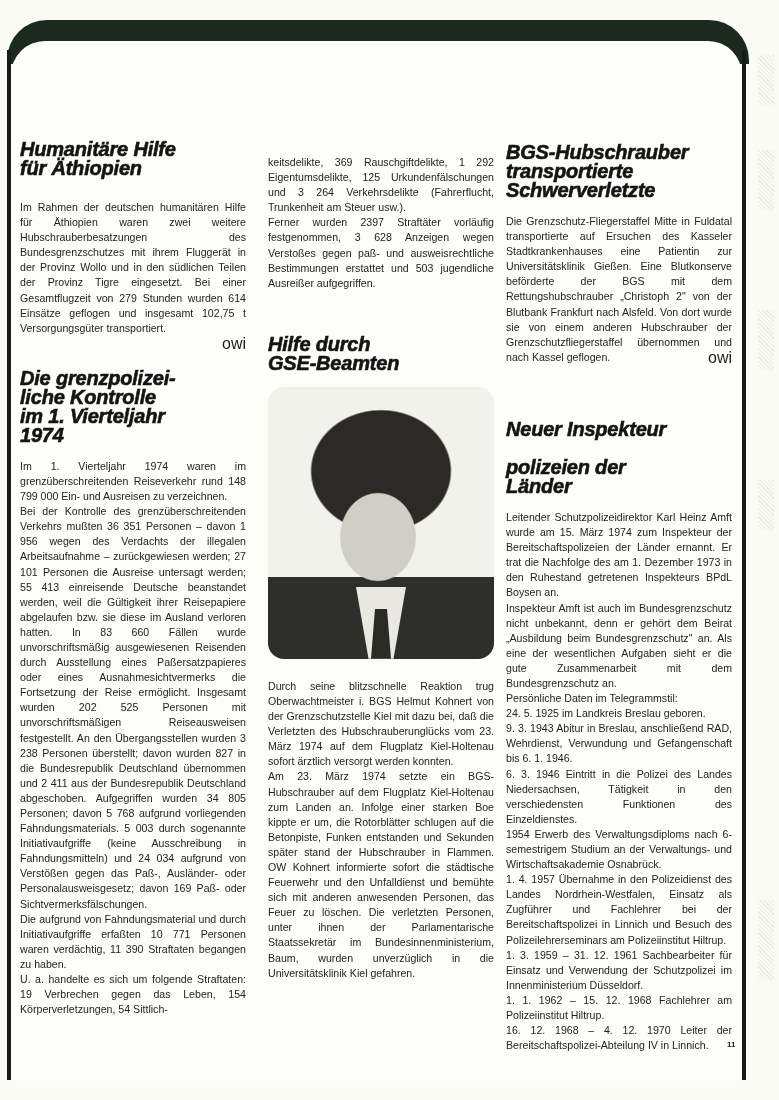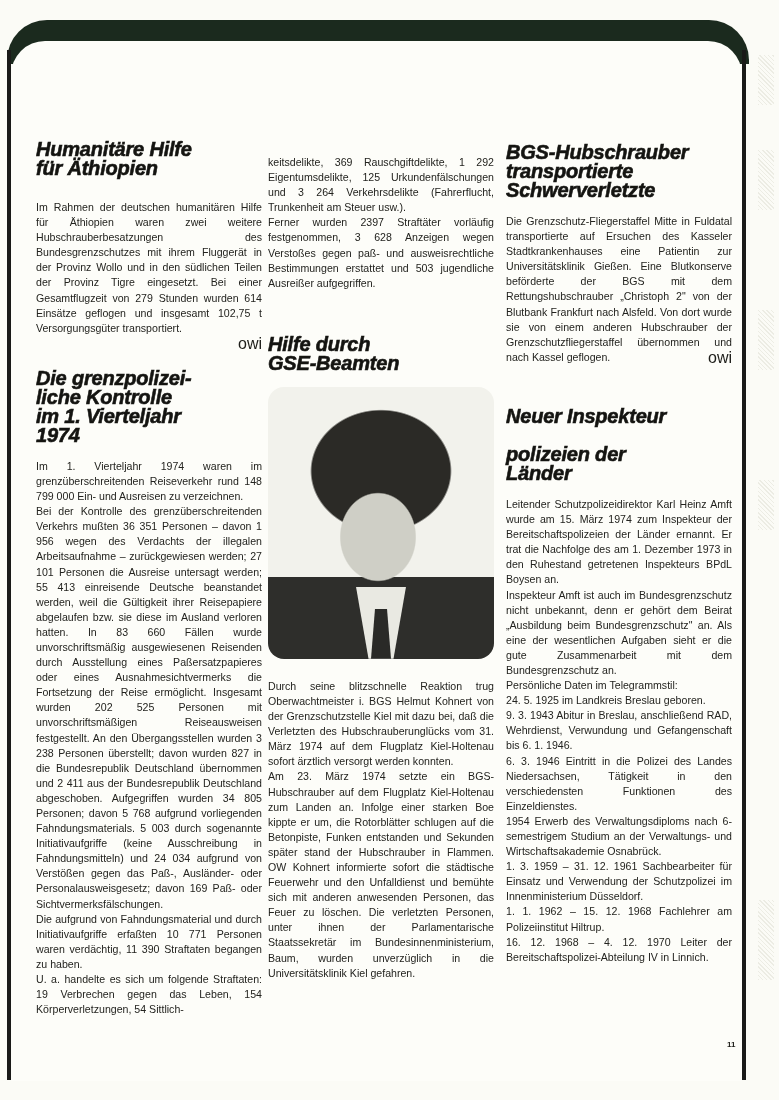--- a/index.html
+++ b/index.html
@@ -30,21 +30,21 @@
   .frame-right {
     position: absolute; left: 735px; top: 30px; width: 4px; height: 1030px;
     background: #1a1a18;
   }
   .speckle {
     position: absolute; left: 758px; width: 16px;
     background: repeating-linear-gradient(45deg, #e6e6dc 0 1px, transparent 1px 3px);
     opacity: .7;
   }
   .col { position: absolute; width: 226px; }
-  .col1 { left: 36px; top: 140px; }
+  .col1 { left: 20px; top: 140px; }
   .col2 { left: 268px; top: 155px; }
   .col3 { left: 506px; top: 143px; }
 
   h2 {
     font-family: "Liberation Sans", sans-serif;
     font-weight: 900; font-style: italic;
     font-size: 20px; line-height: 19px;
     margin: 0; color: #141411; letter-spacing: -0.2px;
     -webkit-text-stroke: 0.6px #141411;
   }
@@ -132,54 +132,55 @@
   <article style="margin-top:44px">
     <h2>
       <span>Hilfe durch</span><br>
       <span>GSE-Beamten</span>
     </h2>
     <div class="photo" style="margin-top:14px" title="Portrait of Oberwachtmeister Helmut Kohnert in uniform">
       <div class="collar"></div>
       <div class="tie"></div>
     </div>
     <div class="body-text" style="margin-top:20px">
-      <p>Durch seine blitzschnelle Reaktion trug Oberwachtmeister i. BGS Helmut Kohnert von der Grenzschutzstelle Kiel mit dazu bei, daß die Verletzten des Hubschrauberunglücks vom 31. März 1974 auf dem Flugplatz Kiel-Holtenau sofort ärztlich versorgt werden konnten.</p>
+      <p>Durch seine blitzschnelle Reaktion trug Oberwachtmeister i. BGS Helmut Kohnert von der Grenzschutzstelle Kiel mit dazu bei, daß die Verletzten des Hubschrauberunglücks vom 23. März 1974 auf dem Flugplatz Kiel-Holtenau sofort ärztlich versorgt werden konnten.</p>
       <p>Am 23. März 1974 setzte ein BGS-Hubschrauber auf dem Flugplatz Kiel-Holtenau zum Landen an. Infolge einer starken Boe kippte er um, die Rotorblätter schlugen auf die Betonpiste, Funken entstanden und Sekunden später stand der Hubschrauber in Flammen. OW Kohnert informierte sofort die städtische Feuerwehr und den Unfalldienst und bemühte sich mit anderen anwesenden Personen, das Feuer zu löschen. Die verletzten Personen, unter ihnen der Parlamentarische Staatssekretär im Bundesinnenministerium, Baum, wurden unverzüglich in die Universitätsklinik Kiel gefahren.</p>
     </div>
   </article>
 </div>
 
 <div class="col col3">
   <article>
     <h2>
       <span>BGS-Hubschrauber</span><br>
       <span>transportierte</span><br>
       <span>Schwerverletzte</span>
     </h2>
     <div class="body-text" style="margin-top:14px">
       <p>Die Grenzschutz-Fliegerstaffel Mitte in Fuldatal transportierte auf Ersuchen des Kasseler Stadtkrankenhauses eine Patientin zur Universitätsklinik Gießen. Eine Blutkonserve beförderte der BGS mit dem Rettungshubschrauber „Christoph 2" von der Blutbank Frankfurt nach Alsfeld. Von dort wurde sie von einem anderen Hubschrauber der Grenzschutzfliegerstaffel übernommen und nach Kassel geflogen.</p>
     </div>
     <div class="sig" style="margin-top:-15px">owi</div>
   </article>
 
-  <article style="margin-top:42px">
+  <article style="margin-top:55px">
     <h2>
       <span>Neuer Inspekteur</span><br>
       <br>
       <span>polizeien der</span><br>
       <span>Länder</span>
     </h2>
     <div class="body-text" style="margin-top:14px">
       <p>Leitender Schutzpolizeidirektor Karl Heinz Amft wurde am 15. März 1974 zum Inspekteur der Bereitschaftspolizeien der Länder ernannt. Er trat die Nachfolge des am 1. Dezember 1973 in den Ruhestand getretenen Inspekteurs BPdL Boysen an.</p>
       <p>Inspekteur Amft ist auch im Bundesgrenzschutz nicht unbekannt, denn er gehört dem Beirat „Ausbildung beim Bundesgrenzschutz" an. Als eine der wesentlichen Aufgaben sieht er die gute Zusammenarbeit mit dem Bundesgrenzschutz an.</p>
       <p>Persönliche Daten im Telegrammstil:</p>
       <p>24. 5. 1925 im Landkreis Breslau geboren.</p>
       <p>9. 3. 1943 Abitur in Breslau, anschließend RAD, Wehrdienst, Verwundung und Gefangenschaft bis 6. 1. 1946.</p>
       <p>6. 3. 1946 Eintritt in die Polizei des Landes Niedersachsen, Tätigkeit in den verschiedensten Funktionen des Einzeldienstes.</p>
       <p>1954 Erwerb des Verwaltungsdiploms nach 6-semestrigem Studium an der Verwaltungs- und Wirtschaftsakademie Osnabrück.</p>
+      <p>1. 4. 1957 Übernahme in den Polizeidienst des Landes Nordrhein-Westfalen, Einsatz als Zugführer und Fachlehrer bei der Bereitschaftspolizei in Linnich und Besuch des Polizeilehrerseminars am Polizeiinstitut Hiltrup.</p>
       <p>1. 3. 1959 – 31. 12. 1961 Sachbearbeiter für Einsatz und Verwendung der Schutzpolizei im Innenministerium Düsseldorf.</p>
       <p>1. 1. 1962 – 15. 12. 1968 Fachlehrer am Polizeiinstitut Hiltrup.</p>
       <p>16. 12. 1968 – 4. 12. 1970 Leiter der Bereitschaftspolizei-Abteilung IV in Linnich.</p>
     </div>
   </article>
 </div>
 
 <div class="page-number">11</div>
 
 </body></html>

